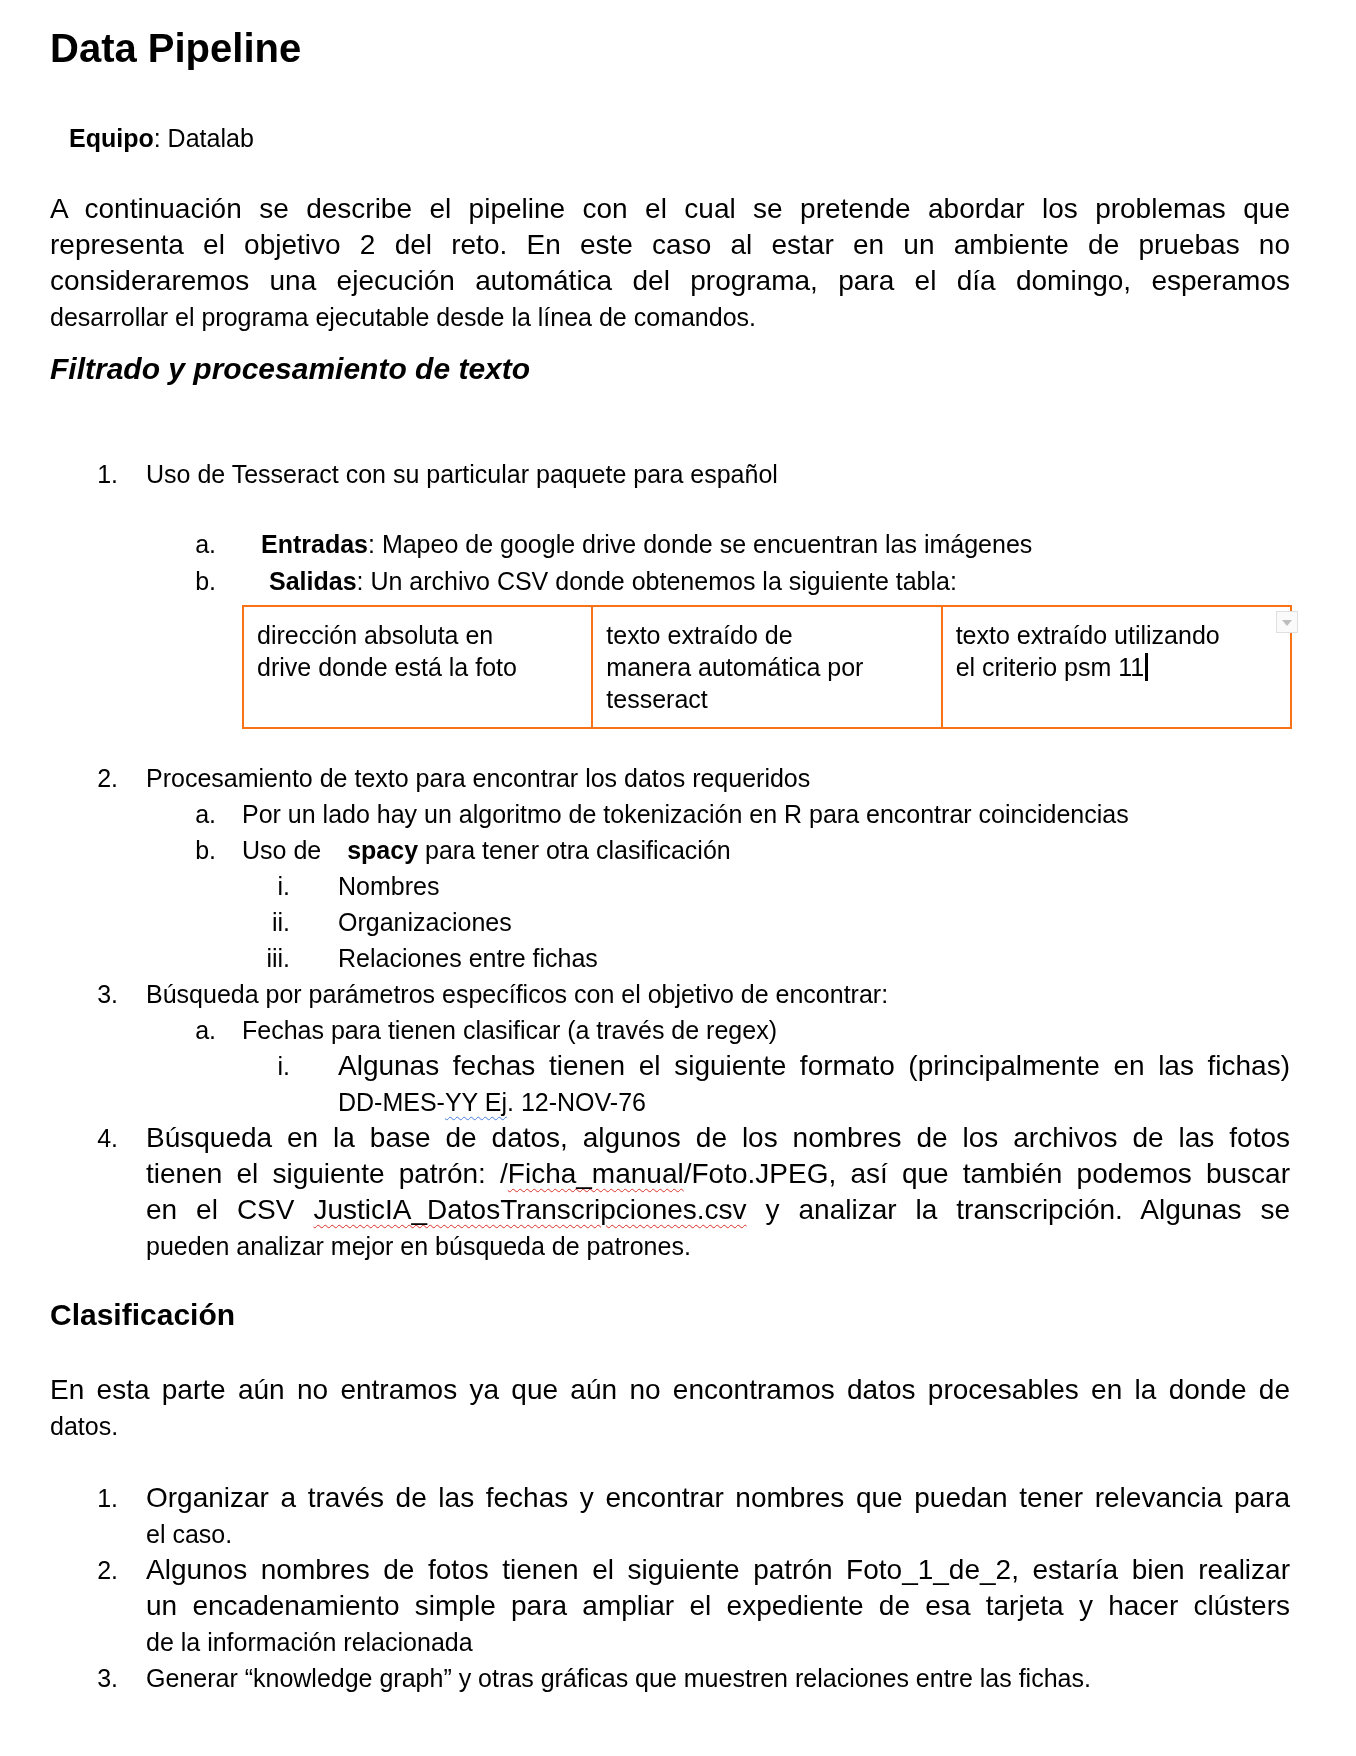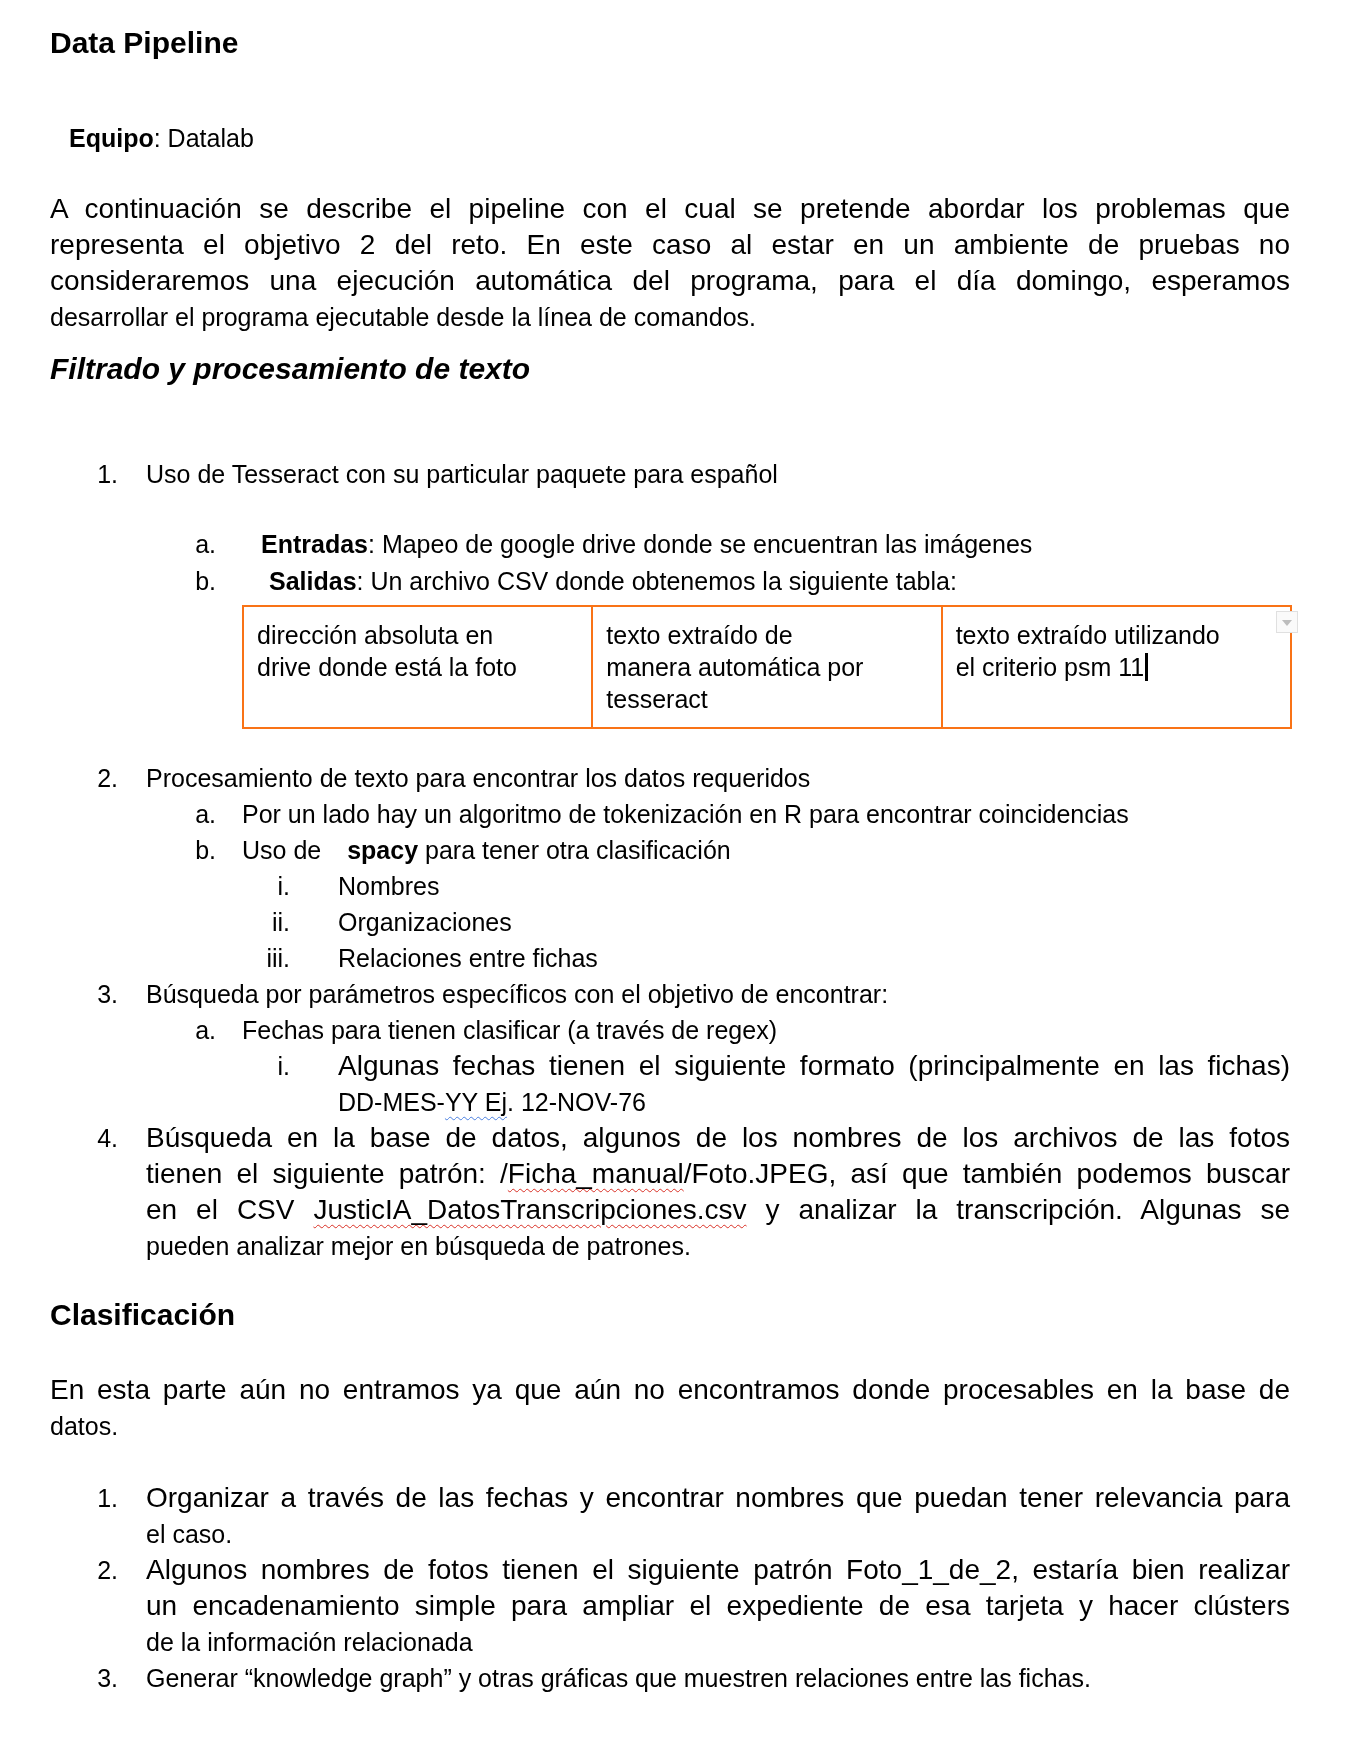--- a/index.html
+++ b/index.html
@@ -2,21 +2,21 @@
 <html><head>
 <meta charset="utf-8">
 <style>
   html, body { margin: 0; padding: 0; background: #ffffff; }
   body {
     width: 1356px; height: 1756px; position: relative; overflow: hidden;
     font-family: "Liberation Sans", "DejaVu Sans", sans-serif;
     color: #000000;
   }
   .abs { position: absolute; }
-  .title { left: 50px; top: 26px; font-size: 30px; font-weight: bold; letter-spacing: 0px; }
+  .title { left: 50px; top: 26px; font-size: 40px; font-weight: bold; letter-spacing: 0px; }
   .h2 { left: 50px; font-size: 30px; font-weight: bold; }
   .line { position: absolute; font-size: 25px; line-height: 36px; white-space: nowrap; }
   .just { position: absolute; font-size: 28px; line-height: 36px; text-align: justify; text-align-last: justify; white-space: normal; }
   .b { font-weight: bold; margin-left: 19px; }
   .marker { position: absolute; font-size: 25px; line-height: 36px; text-align: right; }
   .squiggle-red { text-decoration: underline wavy #d93025; text-decoration-thickness: 1px; text-underline-offset: 5px; }
   .squiggle-blue { text-decoration: underline wavy #4a7fe0; text-decoration-thickness: 1px; text-underline-offset: 5px; }
   table.csv {
     position: absolute; left: 242px; top: 605px; width: 1050px; height: 124px;
     border-collapse: collapse; table-layout: fixed;
@@ -122,21 +122,21 @@
 <div class="just" style="left:146px; top:1156px; width:1144px;">
   <span>tienen el siguiente patrón: /</span><span class="squiggle-red">Ficha_manual</span><span>/Foto.JPEG, así que también podemos buscar</span>
 </div>
 <div class="just" style="left:146px; top:1192px; width:1144px;">
   <span>en el CSV </span><span class="squiggle-red">JusticIA_DatosTranscripciones.csv</span><span> y analizar la transcripción. Algunas se</span>
 </div>
 <div class="line" style="left:146px; top:1228px;">pueden analizar mejor en búsqueda de patrones.</div>
 
 <div class="abs h2" style="top:1298px;">Clasificación</div>
 
-<div class="just" style="left:50px; top:1372px; width:1240px;">En esta parte aún no entramos ya que aún no encontramos donde procesables en la base de</div>
+<div class="just" style="left:50px; top:1372px; width:1240px;">En esta parte aún no entramos ya que aún no encontramos datos procesables en la donde de</div>
 <div class="line" style="left:50px; top:1408px;">datos.</div>
 
 <div class="marker" style="left:90px; top:1480px; width:28px;">1.</div>
 <div class="just" style="left:146px; top:1480px; width:1144px;">Organizar a través de las fechas y encontrar nombres que puedan tener relevancia para</div>
 <div class="line" style="left:146px; top:1516px;">el caso.</div>
 
 <div class="marker" style="left:90px; top:1552px; width:28px;">2.</div>
 <div class="just" style="left:146px; top:1552px; width:1144px;">Algunos nombres de fotos tienen el siguiente patrón Foto_1_de_2, estaría bien realizar</div>
 <div class="just" style="left:146px; top:1588px; width:1144px;">un encadenamiento simple para ampliar el expediente de esa tarjeta y hacer clústers</div>
 <div class="line" style="left:146px; top:1624px;">de la información relacionada</div>

